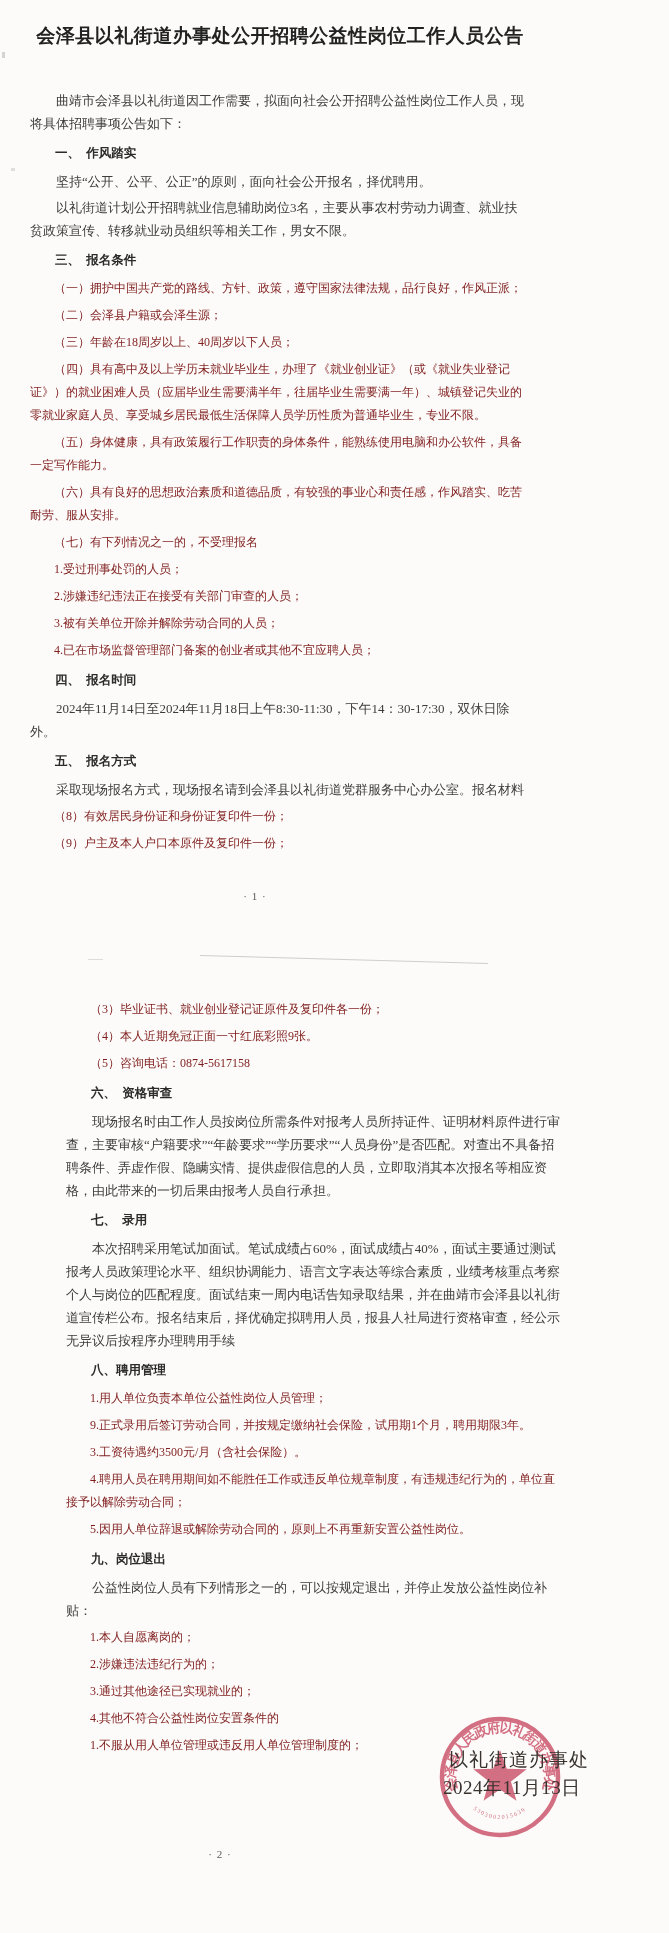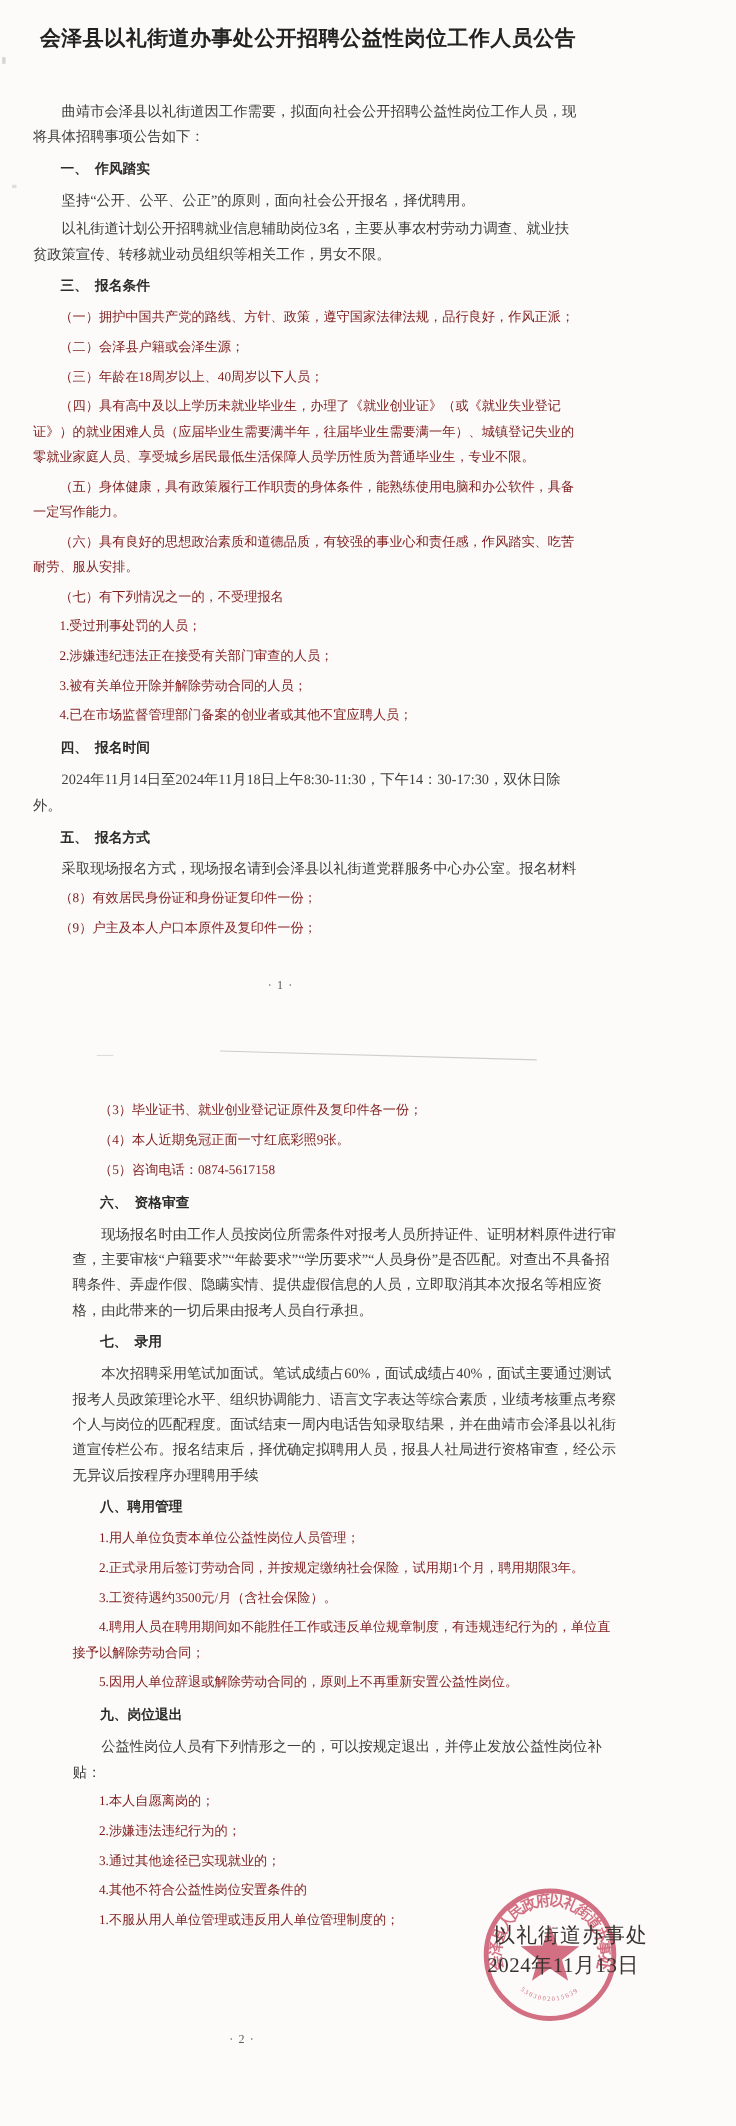--- a/index.html
+++ b/index.html
@@ -93,21 +93,21 @@
   <div class="page2">
     <p class="li">（3）毕业证书、就业创业登记证原件及复印件各一份；</p>
     <p class="li">（4）本人近期免冠正面一寸红底彩照9张。</p>
     <p class="li">（5）咨询电话：0874-5617158</p>
     <p class="h">六、  资格审查</p>
     <p class="para">现场报名时由工作人员按岗位所需条件对报考人员所持证件、证明材料原件进行审查，主要审核“户籍要求”“年龄要求”“学历要求”“人员身份”是否匹配。对查出不具备招聘条件、弄虚作假、隐瞒实情、提供虚假信息的人员，立即取消其本次报名等相应资格，由此带来的一切后果由报考人员自行承担。</p>
     <p class="h">七、  录用</p>
     <p class="para">本次招聘采用笔试加面试。笔试成绩占60%，面试成绩占40%，面试主要通过测试报考人员政策理论水平、组织协调能力、语言文字表达等综合素质，业绩考核重点考察个人与岗位的匹配程度。面试结束一周内电话告知录取结果，并在曲靖市会泽县以礼街道宣传栏公布。报名结束后，择优确定拟聘用人员，报县人社局进行资格审查，经公示无异议后按程序办理聘用手续</p>
     <p class="h">八、聘用管理</p>
     <p class="li">1.用人单位负责本单位公益性岗位人员管理；</p>
-    <p class="li">2.正式录用后签订劳动合同，并按规定缴纳社会保险，试用期1个月，聘用期限3年。</p>
+    <p class="li">9.正式录用后签订劳动合同，并按规定缴纳社会保险，试用期1个月，聘用期限3年。</p>
     <p class="li">3.工资待遇约3500元/月（含社会保险）。</p>
     <p class="li">4.聘用人员在聘用期间如不能胜任工作或违反单位规章制度，有违规违纪行为的，单位直接予以解除劳动合同；</p>
     <p class="li">5.因用人单位辞退或解除劳动合同的，原则上不再重新安置公益性岗位。</p>
     <p class="h">九、岗位退出</p>
     <p class="para">公益性岗位人员有下列情形之一的，可以按规定退出，并停止发放公益性岗位补贴：</p>
     <p class="li">1.本人自愿离岗的；</p>
     <p class="li">2.涉嫌违法违纪行为的；</p>
     <p class="li">3.通过其他途径已实现就业的；</p>
     <p class="li">4.其他不符合公益性岗位安置条件的</p>
     <p class="li">1.不服从用人单位管理或违反用人单位管理制度的；</p>

